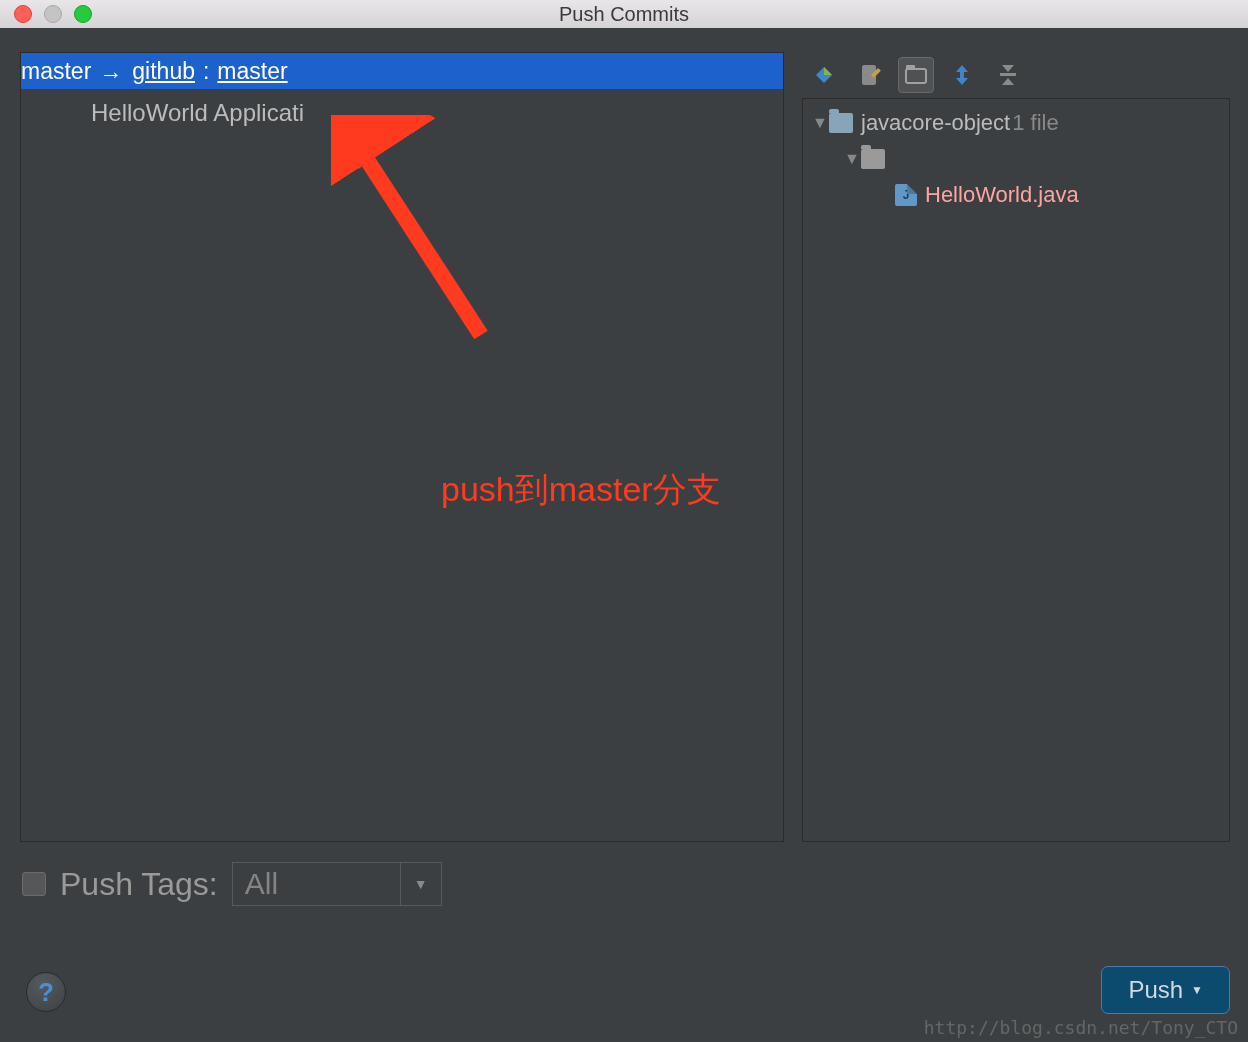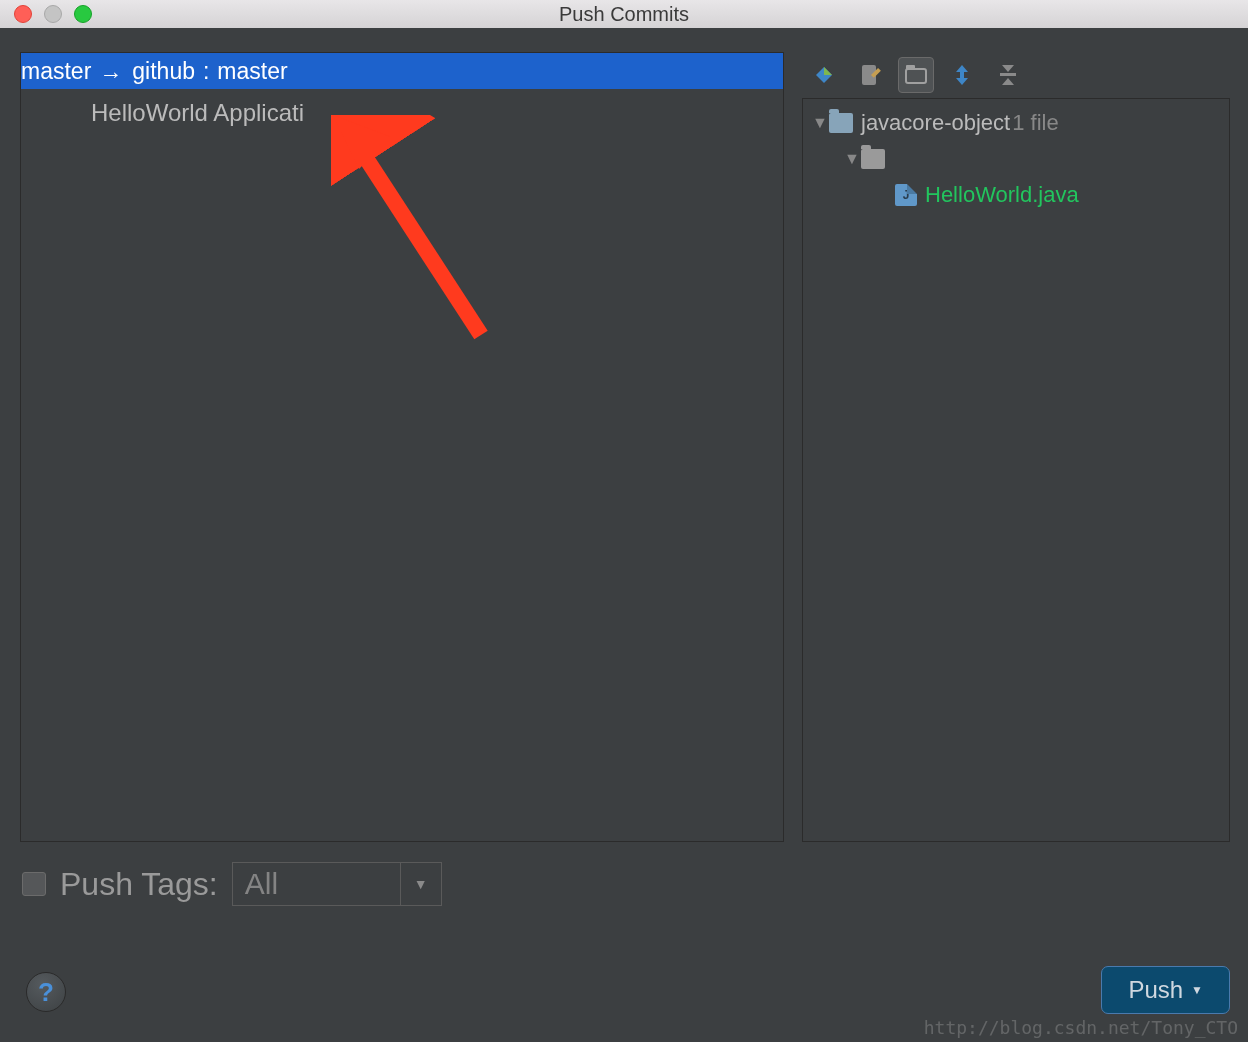--- a/index.html
+++ b/index.html
@@ -60,20 +60,21 @@
     }
     .branch-row {
       background: #1d62cc;
       height: 36px;
       display: flex;
       align-items: center;
       color: #fff;
       font-size: 23px;
     }
     .branch-row .link {
+      text-decoration: underline;
       margin: 0 2px;
     }
     .commit-row {
       color: #bbbbbb;
       font-size: 24px;
       padding: 10px 0 0 70px;
     }
     .arrow-svg {
       position: absolute;
       top: 62px;
@@ -173,21 +174,21 @@
     }
     .file-icon::after {
       content: "";
       position: absolute;
       top: 0; right: 0;
       border-width: 5px;
       border-style: solid;
       border-color: #3c3f41 #3c3f41 #4a7aa3 #4a7aa3;
     }
     .tree-label { color: #bbbbbb; }
-    .tree-label.green { color: #22c55e; }
+    .tree-label.green { color: #fca5a5; }
     .tree-meta { color: #888; margin-left: 2px; }
     .bottom-bar {
       position: absolute;
       left: 22px;
       bottom: 136px;
       display: flex;
       align-items: center;
       gap: 14px;
     }
     .checkbox {
@@ -303,20 +304,21 @@
 
     <svg class="arrow-svg" width="170" height="230">
       <defs>
         <marker id="ah" markerWidth="10" markerHeight="10" refX="2" refY="5" orient="auto">
           <polygon points="0,0 10,5 0,10" fill="#ff3a1e"></polygon>
         </marker>
       </defs>
       <line x1="150" y1="220" x2="20" y2="20" stroke="#ff3a1e" stroke-width="16" marker-end="url(#ah)"></line>
       <polygon points="2,0 60,22 28,54" fill="#ff3a1e"></polygon>
     </svg>
+    <div class="annotation-text">push到master分支</div>
   </div>
 
   <div class="right-panel">
     <div class="toolbar">
       <div class="tool-btn">
         <svg width="24" height="24">
             <polygon points="4,12 12,4 20,12 12,20" fill="#3e86c7"></polygon>
             <polygon points="12,4 20,12 12,12" fill="#7fb74e"></polygon>
           </svg>
       </div>

